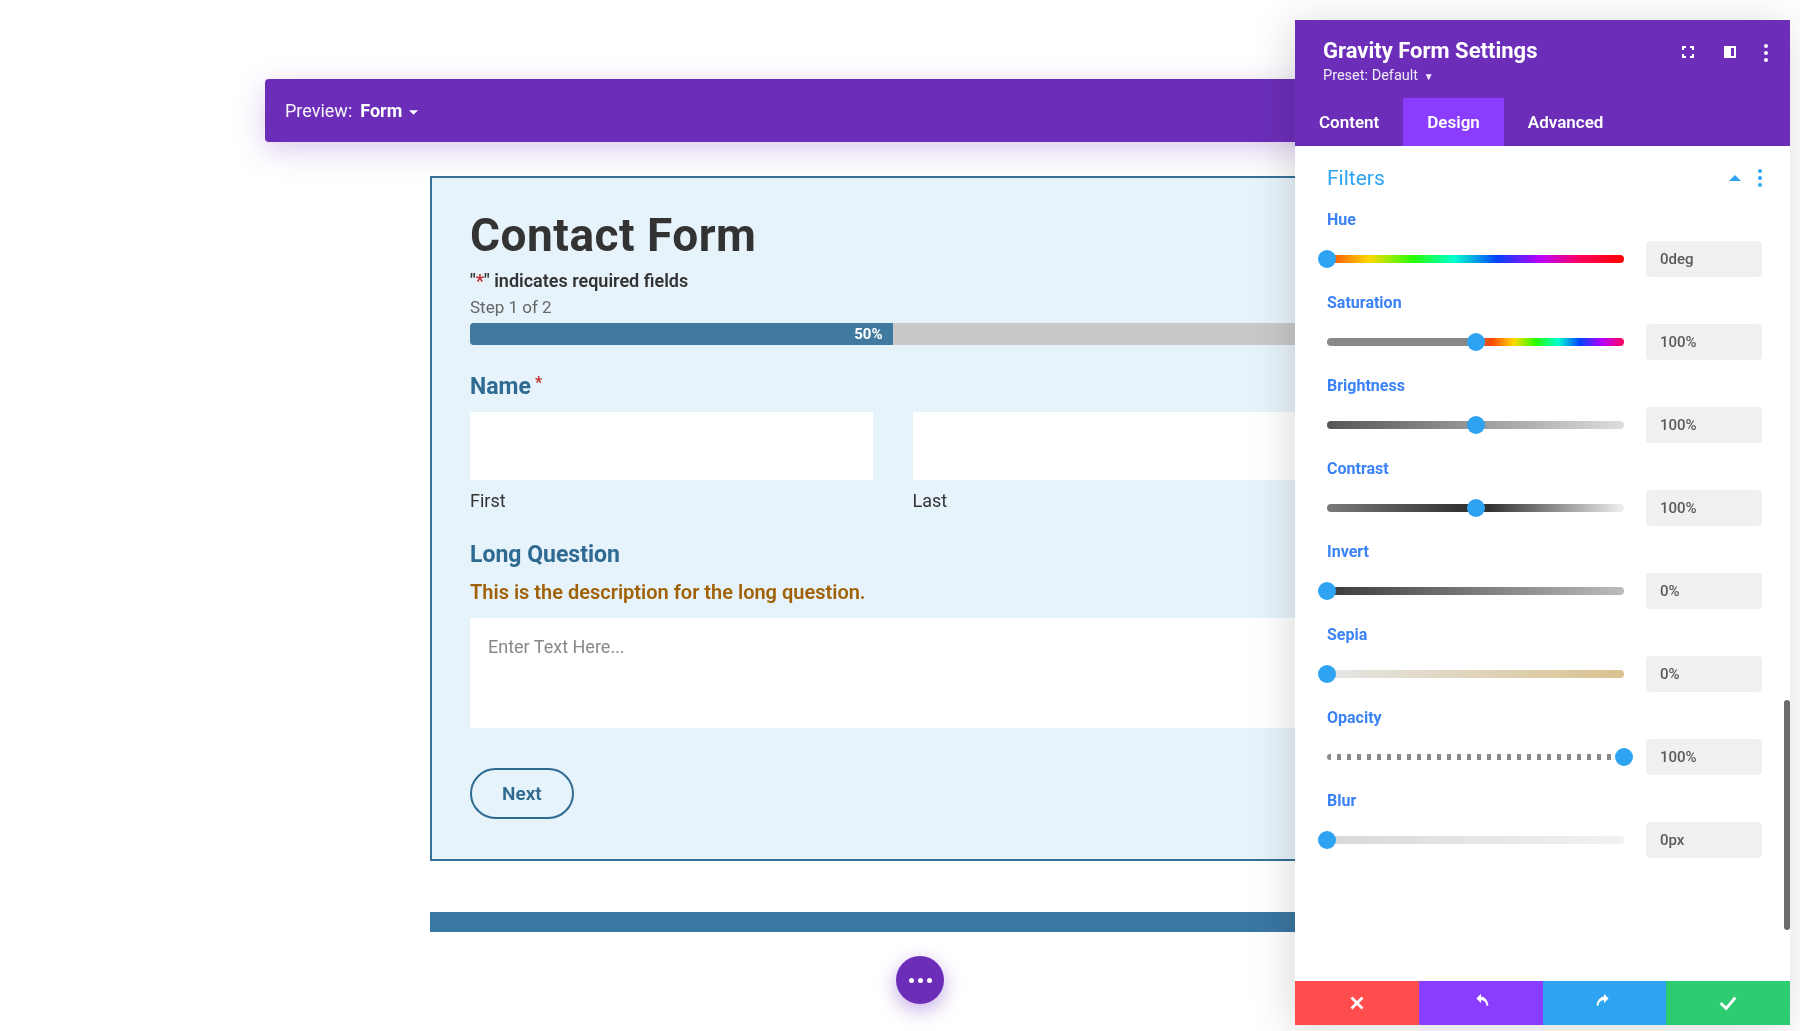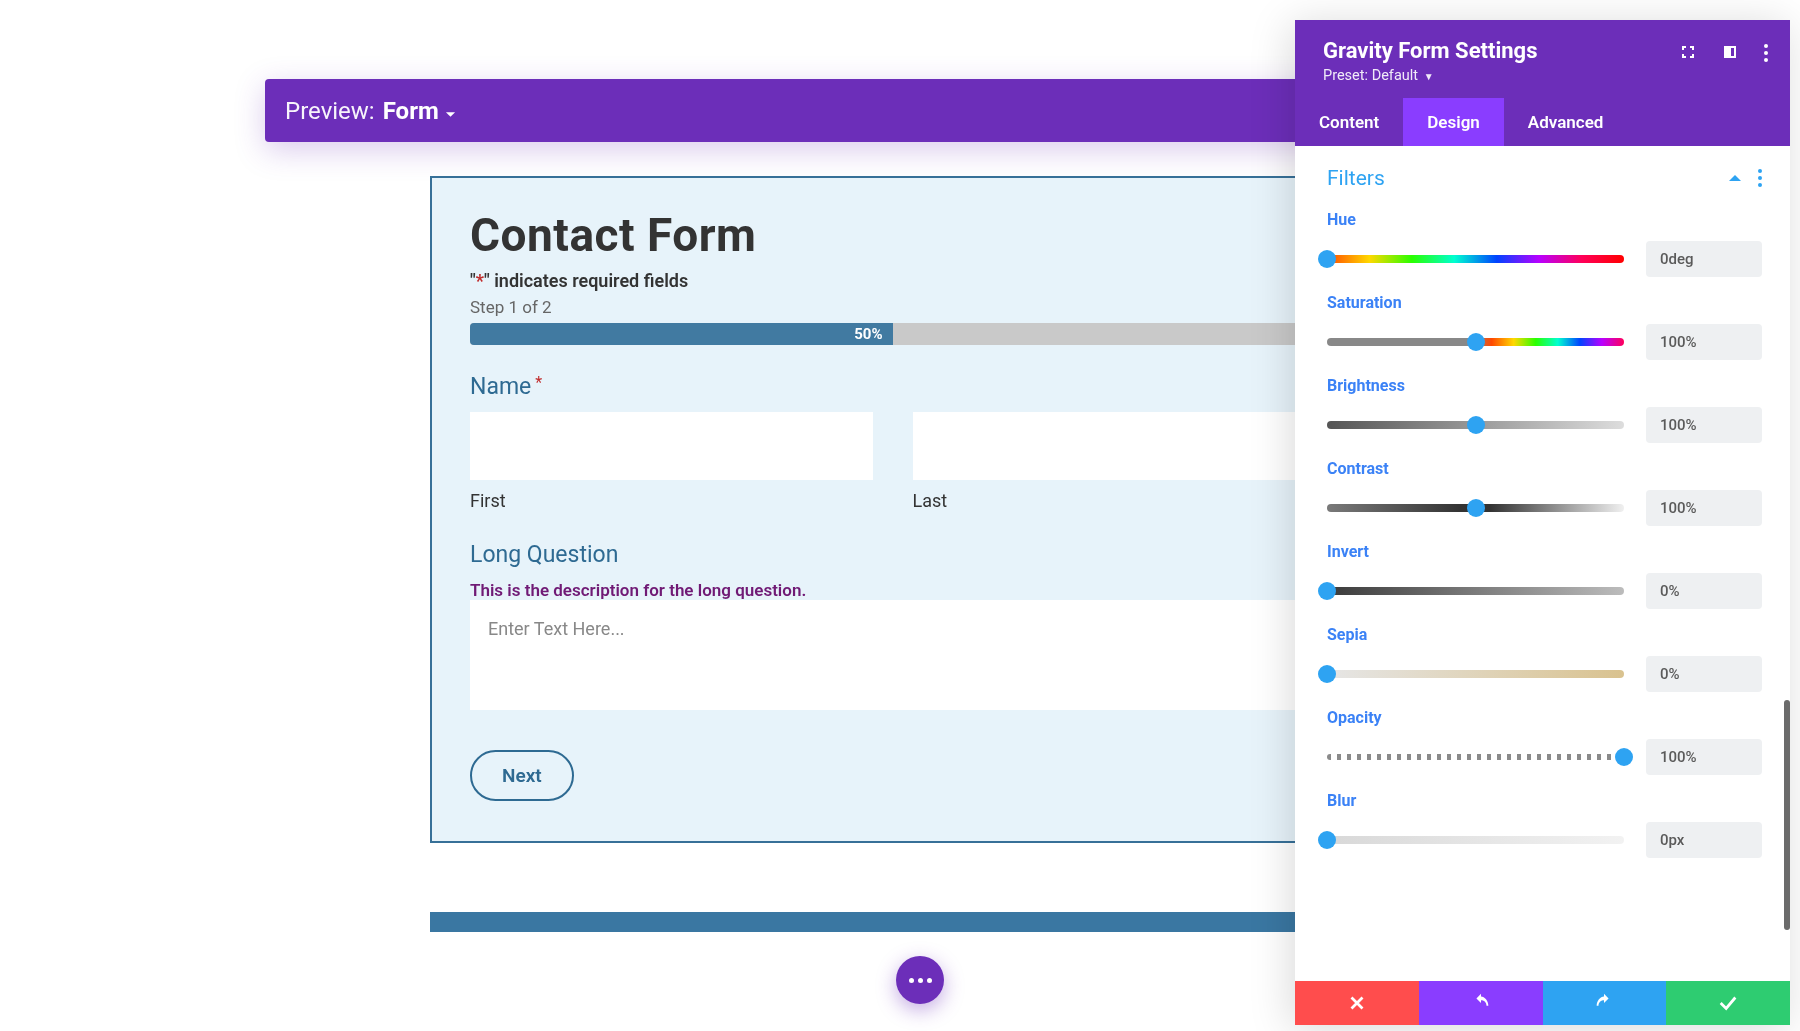--- a/index.html
+++ b/index.html
@@ -11,21 +11,21 @@
   left: 265px;
   top: 79px;
   width: 1480px;
   height: 63px;
   background: #6c2eb9;
   border-radius: 4px;
   display: flex;
   align-items: center;
   padding: 0 20px;
   color: #ffffff;
-  font-size: 24px;
+  font-size: 18px;
   box-shadow: 0 8px 30px rgba(108,46,185,0.25);
 }
 .preview-bar .label { opacity: 0.95; margin-right: 8px; font-weight: 400; }
 .preview-bar .value { font-weight: 700; margin-right: 6px; }
 .preview-bar .caret { display: inline-block; }
 .preview-bar .caret svg { width: 11px; height: 8px; fill: #fff; }
 
 
 .form-card {
   position: absolute;
@@ -36,27 +36,27 @@
   border: 2px solid #377098;
   padding: 30px 38px 40px 38px;
 }
 .form-title { font-size: 46px; font-weight: 700; color: #333333; letter-spacing: 0.5px; margin-bottom: 8px; }
 .form-desc { font-size: 18px; color: #333333; font-weight: 600; margin-bottom: 28px; }
 .required-note { font-size: 18px; color: #333; font-weight: 600; margin-bottom: 6px; }
 .required-note .asterisk { color: #c02b2b; font-weight: 700; }
 .step-label { font-size: 17px; color: #666; margin-bottom: 6px; }
 .progress-track { width: 100%; height: 22px; background: #c9c9c9; border-radius: 4px; position: relative; margin-bottom: 28px; overflow: hidden; }
 .progress-fill { height: 100%; background: #417aa1; width: 50%; display: flex; align-items: center; justify-content: flex-end; padding-right: 10px; color: #fff; font-weight: 700; font-size: 15px; }
-.field-label { font-size: 23px; font-weight: 400; color: #2e6a92; margin-bottom: 12px; }
+.field-label { font-size: 23px; font-weight: 700; color: #2e6a92; margin-bottom: 12px; }
 .field-label .req { color: #c02b2b; font-size: 16px; margin-left: 4px; vertical-align: top; }
 .name-row { display: flex; gap: 40px; margin-bottom: 30px; }
 .name-col { flex: 1; }
 .text-input { width: 100%; height: 68px; background: #fff; border: none; padding: 0 14px; font-size: 18px; }
 .sublabel { font-size: 18px; color: #333; margin-top: 10px; }
-.long-desc { font-size: 17px; color: #701a75; font-weight: 600; }
+.long-desc { font-size: 20px; color: #a16207; font-weight: 600; margin-bottom: 14px; }
 .textarea { width: 100%; height: 110px; background: #fff; border: none; padding: 18px; font-size: 18px; color: #666; resize: none; }
 .textarea::placeholder { color: #888; }
 .next-btn { margin-top: 36px; padding: 12px 30px; border: 2px solid #2e6a92; background: transparent; color: #2e6a92; font-size: 19px; font-weight: 600; border-radius: 28px; cursor: pointer; }
 
 .bottom-shadow {
   position: absolute;
   left: 430px;
   top: 912px;
   width: 925px;
   height: 20px;

